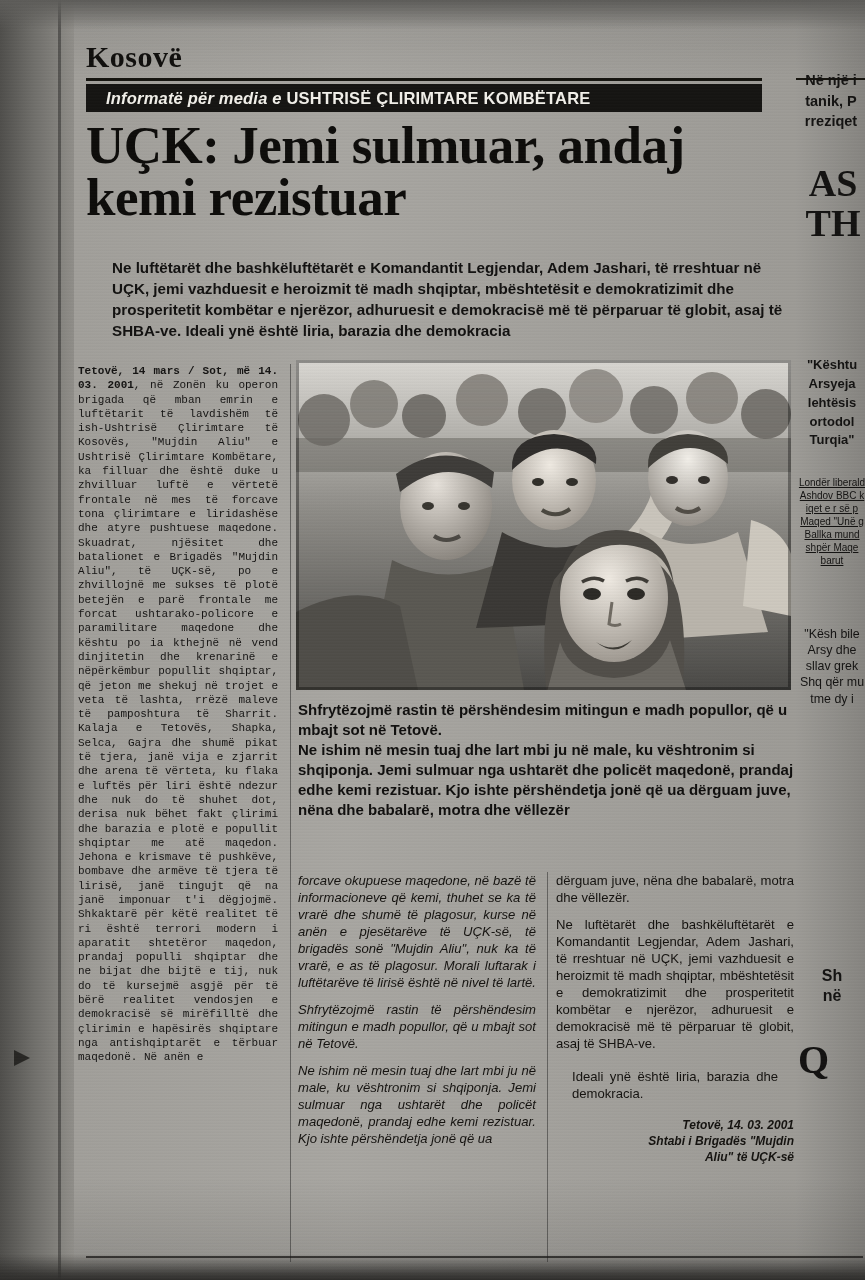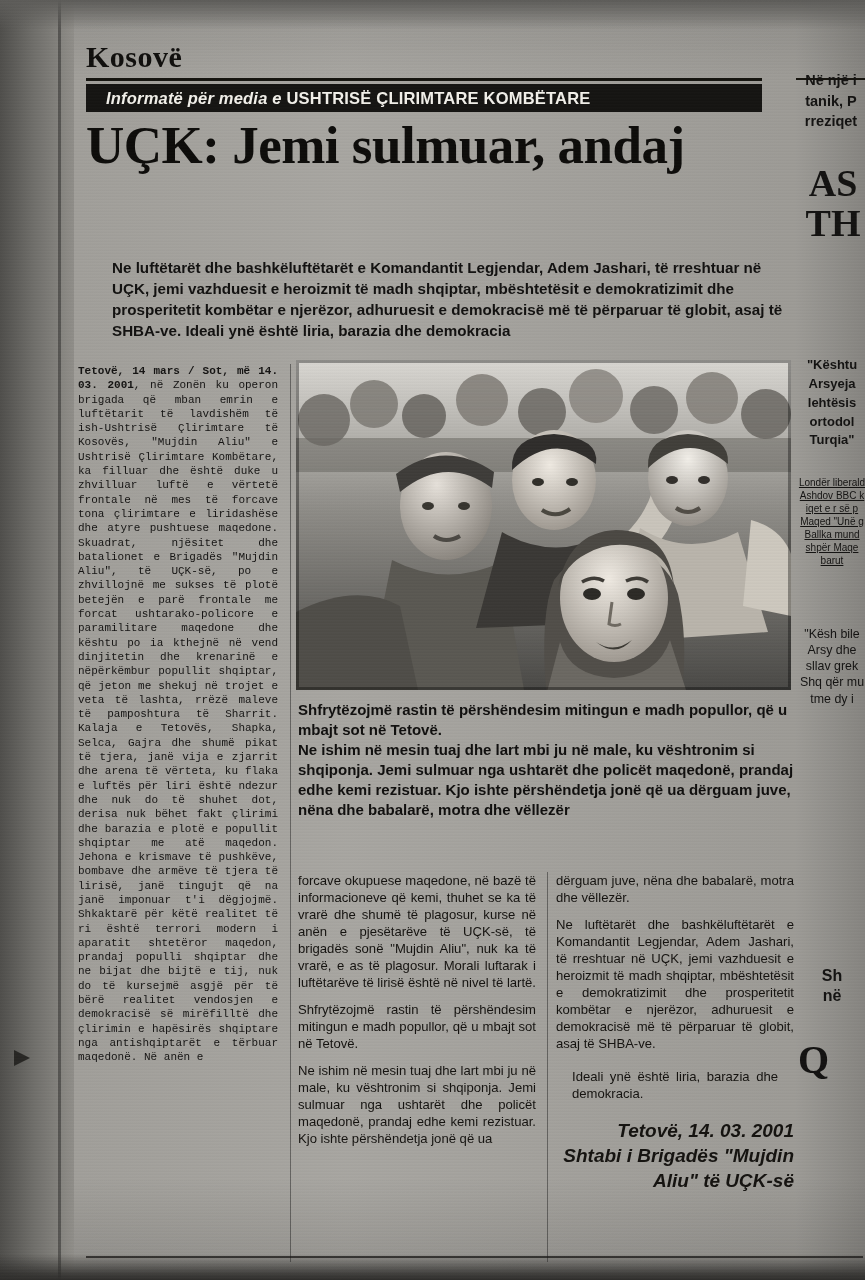--- a/index.html
+++ b/index.html
@@ -120,34 +120,35 @@
     color: #100f0e;
   }
 
   
   .col-mid {
     position: absolute;
     left: 298px; top: 872px; width: 238px;
     font-size: 13.1px;
     line-height: 1.30;
     text-align: justify;
+    font-style: italic;
   }
   .col-right {
     position: absolute;
     left: 556px; top: 872px; width: 238px;
     font-size: 13.1px;
     line-height: 1.30;
     text-align: justify;
   }
   .signoff {
     margin-top: 14px;
     text-align: right;
     font-weight: bold;
     font-style: italic;
-    font-size: 19px;
+    font-size: 12px;
     line-height: 1.32;
   }
   .vrule {
     position: absolute;
     width: 1px;
     background: rgba(20,20,20,0.45);
   }
 
   
   .edge {
@@ -231,20 +232,21 @@
   <div class="rule-top"></div>
 
   <div class="kicker">
     <div class="k-text">
       <span>Informatë për media e </span><span class="up">USHTRISË ÇLIRIMTARE KOMBËTARE</span>
     </div>
   </div>
 
   <div class="headline">
     <span class="l1">UÇK: Jemi sulmuar, andaj</span>
+    <span class="l2">kemi rezistuar</span>
   </div>
 
   <div class="standfirst">Ne luftëtarët dhe bashkëluftëtarët e Komandantit Legjendar, Adem Jashari, të rreshtuar në UÇK, jemi vazhduesit e heroizmit të madh shqiptar, mbështetësit e demokratizimit dhe prosperitetit kombëtar e njerëzor, adhuruesit e demokracisë më të përparuar të globit, asaj të SHBA-ve. Ideali ynë është liria, barazia dhe demokracia</div>
 
   <div class="col-left">
     <b>Tetovë, 14 mars / Sot, më 14. 03. 2001</b><span>, në Zonën ku operon brigada që mban emrin e luftëtarit të lavdishëm të ish-Ushtrisë Çlirimtare të Kosovës, "Mujdin Aliu" e Ushtrisë Çlirimtare Kombëtare, ka filluar dhe është duke u zhvilluar luftë e vërtetë frontale në mes të forcave tona çlirimtare e liridashëse dhe atyre pushtuese maqedone. Skuadrat, njësitet dhe batalionet e Brigadës "Mujdin Aliu", të UÇK-së, po e zhvillojnë me sukses të plotë betejën e parë frontale me forcat ushtarako-policore e paramilitare maqedone dhe kështu po ia kthejnë në vend dinjitetin dhe krenarinë e nëpërkëmbur popullit shqiptar, që jeton me shekuj në trojet e veta të lashta, rrëzë maleve të pamposhtura të Sharrit. Kalaja e Tetovës, Shapka, Selca, Gajra dhe shumë pikat të tjera, janë vija e zjarrit dhe arena të vërteta, ku flaka e luftës për liri është ndezur dhe nuk do të shuhet dot, derisa nuk bëhet fakt çlirimi dhe barazia e plotë e popullit shqiptar me atë maqedon. Jehona e krismave të pushkëve, bombave dhe armëve të tjera të lirisë, janë tingujt që na janë imponuar t'i dëgjojmë. Shkaktarë për këtë realitet të ri është terrori modern i aparatit shtetëror maqedon, prandaj populli shqiptar dhe ne bijat dhe bijtë e tij, nuk do të kursejmë asgjë për të bërë realitet vendosjen e demokracisë së mirëfilltë dhe çlirimin e hapësirës shqiptare nga antishqiptarët e tërbuar maqedonë. Në anën e</span>
   </div>
 
   <div class="photo">
     <svg width="495" height="330" viewBox="0 0 495 330">

